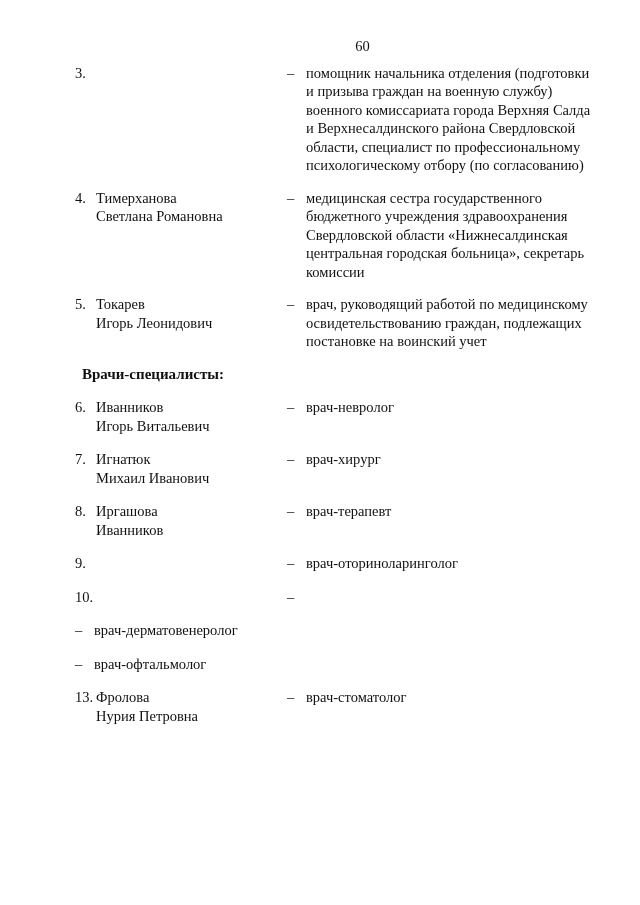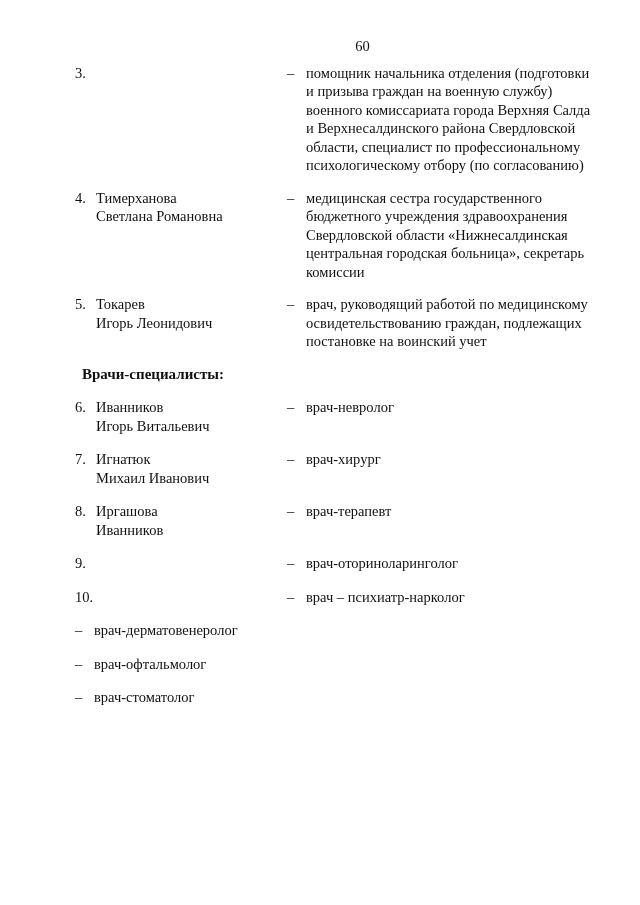--- a/index.html
+++ b/index.html
@@ -172,39 +172,43 @@
         <span class="role">врач-оториноларинголог</span>
       </div>
     </div>
 
     <div class="row">
       <div class="cell-left">
         <span class="num">10.</span>
       </div>
       <div class="cell-right">
         <span class="dash">–</span>
-        <span class="role">врач – психиатр-нарколог</span>
       </div>
     </div>
 
     <div class="row">
       <div class="cell-right">
         <span class="dash">–</span>
         <span class="role">врач-дерматовенеролог</span>
       </div>
     </div>
 
     <div class="row">
       <div class="cell-right">
         <span class="dash">–</span>
         <span class="role">врач-офтальмолог</span>
       </div>
     </div>
 
     <div class="row">
+      <div class="cell-left">
+        <span class="num">13.</span>
+        <span class="name">Фролова
+Нурия Петровна</span>
+      </div>
       <div class="cell-right">
         <span class="dash">–</span>
         <span class="role">врач-стоматолог</span>
       </div>
     </div>
 
   </div>
 
 </div>
 

